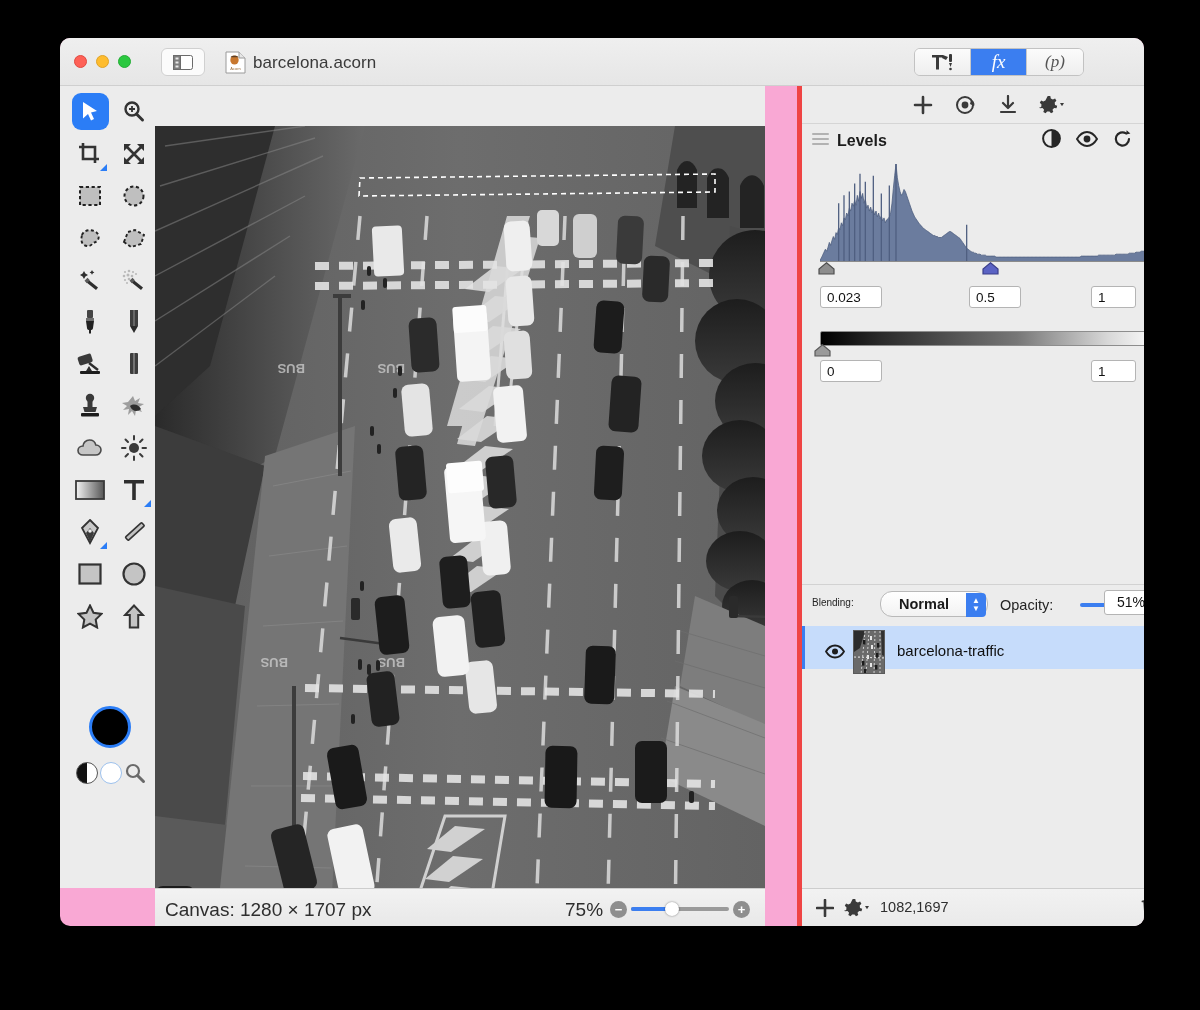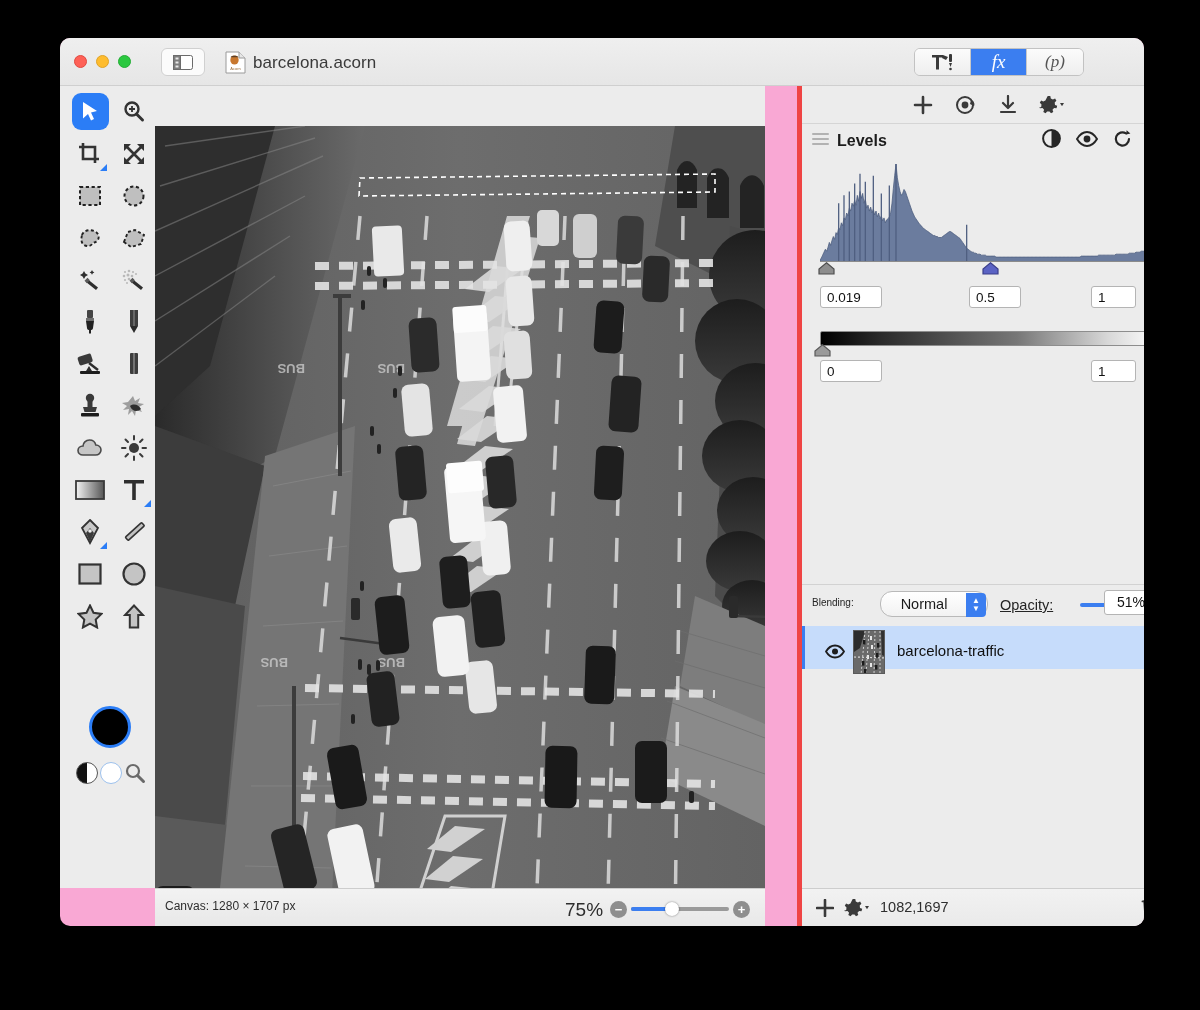--- a/index.html
+++ b/index.html
@@ -138,21 +138,21 @@
 
   
   #statusbar {
     position: absolute; left: 95px; top: 850px;
     width: 610px; height: 38px;
     background: linear-gradient(#f2f2f2,#e8e8e8);
     border-top: 1px solid #cdcdcd;
   }
   #canvas-size {
     position: absolute; left: 10px; top: 10px;
-    font-size: 12px; color: #2e2e2e;
+    font-size: 19px; color: #2e2e2e;
   }
   #zoom-pct {
     position: absolute; left: 410px; top: 10px;
     font-size: 19px; color: #2e2e2e;
   }
   #zoom-slider {
     position: absolute; left: 455px; top: 11px;
     width: 140px; height: 18px;
     display: flex; align-items: center;
   }
@@ -240,33 +240,34 @@
     width: 100%; height: 42px;
     border-top: 1px solid #d2d2d2;
   }
   #blend-label { position: absolute; left: 10px; top: 12px; font-size: 10px; color: #242424; }
   #blend-select {
     position: absolute; left: 78px; top: 6px;
     width: 108px; height: 26px;
     background: linear-gradient(#ffffff,#f2f2f2);
     border: 1px solid #b9b9b9;
     border-radius: 12px;
+    font-weight: bold;
   }
   #blend-value {
     position: absolute; left: 0; top: 4px; width: 86px;
     text-align: center; font-size: 14.5px; color: #1a1a1a;
   }
   #blend-arrows {
     position: absolute; right: 1px; top: 1px;
     width: 20px; height: 24px;
     background: #3b7ef0; border-radius: 0 4px 4px 0;
     display: flex; flex-direction: column; align-items: center; justify-content: center;
     color: #fff; font-size: 8px; line-height: 8px;
   }
-  #opacity-label { position: absolute; left: 198px; top: 12px; font-size: 14.5px; color: #242424; text-decoration: underline; }
+  #opacity-label { position: absolute; left: 198px; top: 12px; font-size: 14.5px; color: #242424; }
   #opacity-slider { position: absolute; left: 278px; top: 12px; width: 80px; height: 16px; }
   #otrack { position: absolute; left: 0; top: 6px; width: 62px; height: 4px; background: #3b7ef0; border-radius: 2px; }
   #oknob { position: absolute; left: 56px; top: 1px; width: 14px; height: 14px; border-radius: 50%;
            background: #fff; box-shadow: 0 0 2px rgba(0,0,0,0.45); }
   #opacity-field {
     position: absolute; left: 302px; top: 5px;
     width: 54px; height: 25px;
     background: #fff; border: 1px solid #b4b4b4; border-radius: 3px;
     font-size: 14px; color: #111; text-align: center; line-height: 23px;
   }
@@ -842,21 +843,21 @@
         <path d="M8.5 0.8L16 7v5H1V7z" fill="#8d8d8d" stroke="#4e4e4e" stroke-width="1.2"></path>
       </svg>
       <svg class="hhandle" style="left: 161.5px;" viewBox="0 0 17 13">
         <path d="M8.5 0.8L16 7v5H1V7z" fill="#5b63c4" stroke="#3b3f8a" stroke-width="1.2"></path>
       </svg>
       <svg class="hhandle" style="left: 324.7px;" viewBox="0 0 17 13">
         <path d="M8.5 0.8L16 7v5H1V7z" fill="#fbfbfb" stroke="#888" stroke-width="1.2"></path>
       </svg>
     </div>
 
-    <div class="lvl-field" id="f-black">0.019</div>
+    <div class="lvl-field" id="f-black">0.023</div>
     <div class="lvl-field" id="f-gamma">0.5</div>
     <div class="lvl-field" id="f-white">1</div>
 
     <div id="gradbar"></div>
     <div id="grad-handles">
       <svg class="hhandle" style="left:-6px" viewBox="0 0 17 13">
         <path d="M8.5 0.8L16 7v5H1V7z" fill="#9a9a9a" stroke="#5a5a5a" stroke-width="1.2"></path>
       </svg>
       <svg class="hhandle" style="left:325px" viewBox="0 0 17 13">
         <path d="M8.5 0.8L16 7v5H1V7z" fill="#f6f6f6" stroke="#8a8a8a" stroke-width="1.2"></path>

